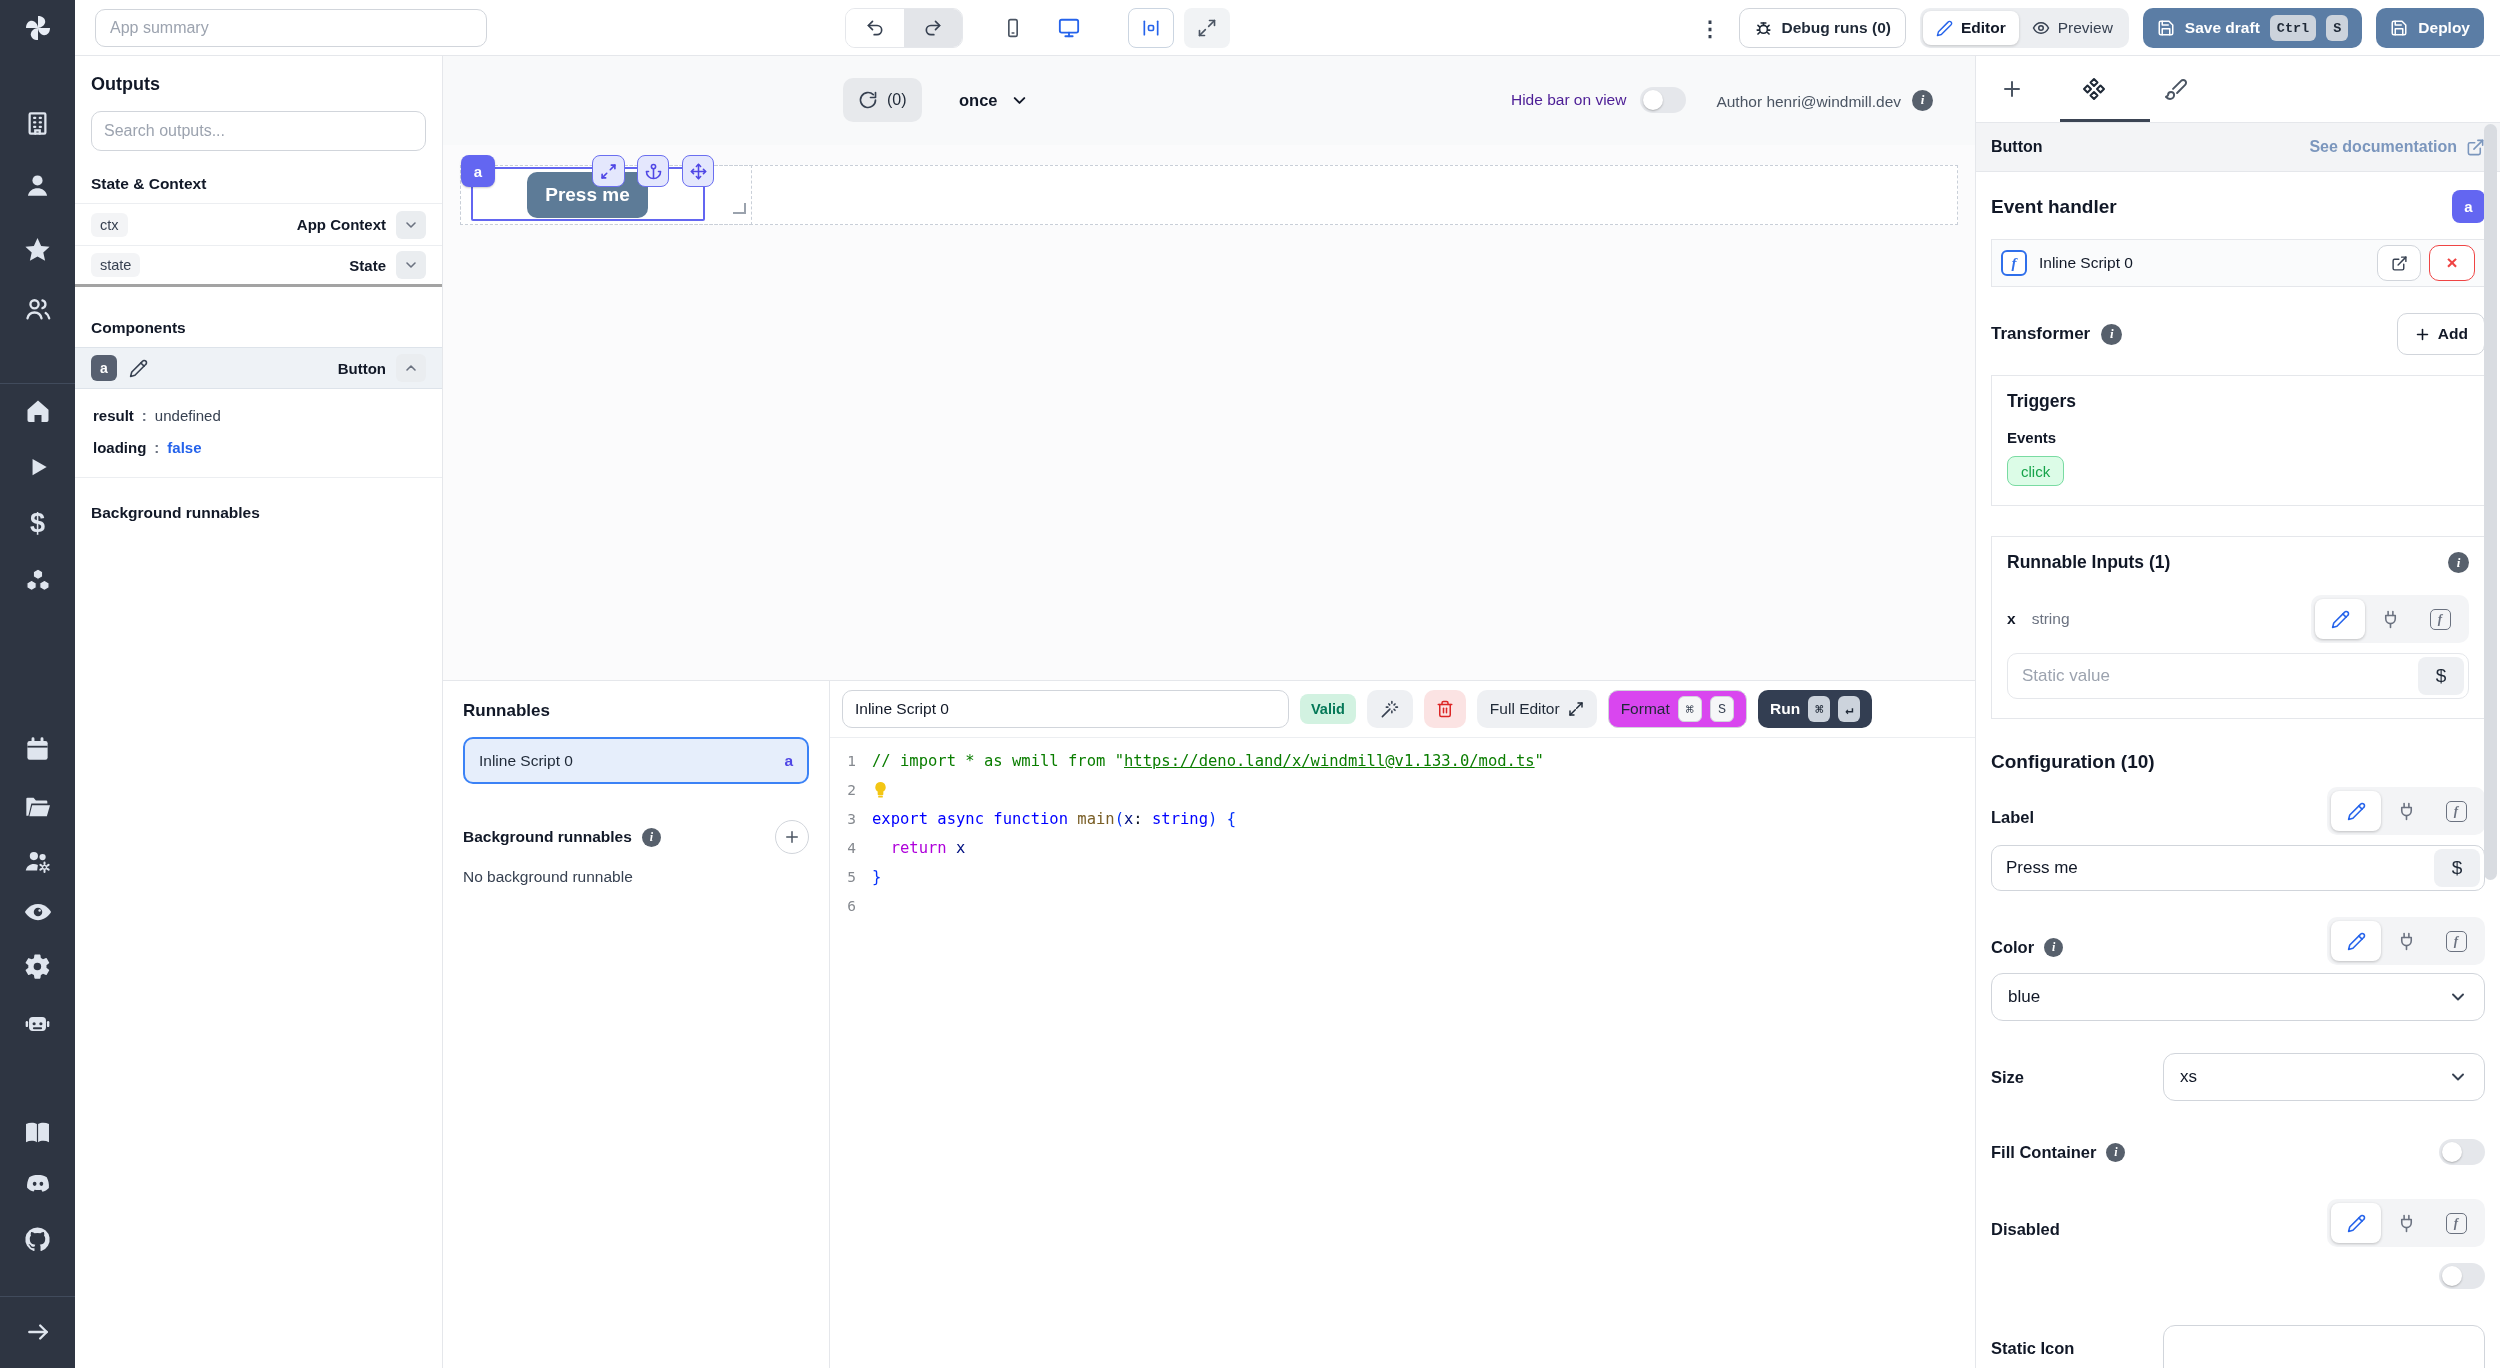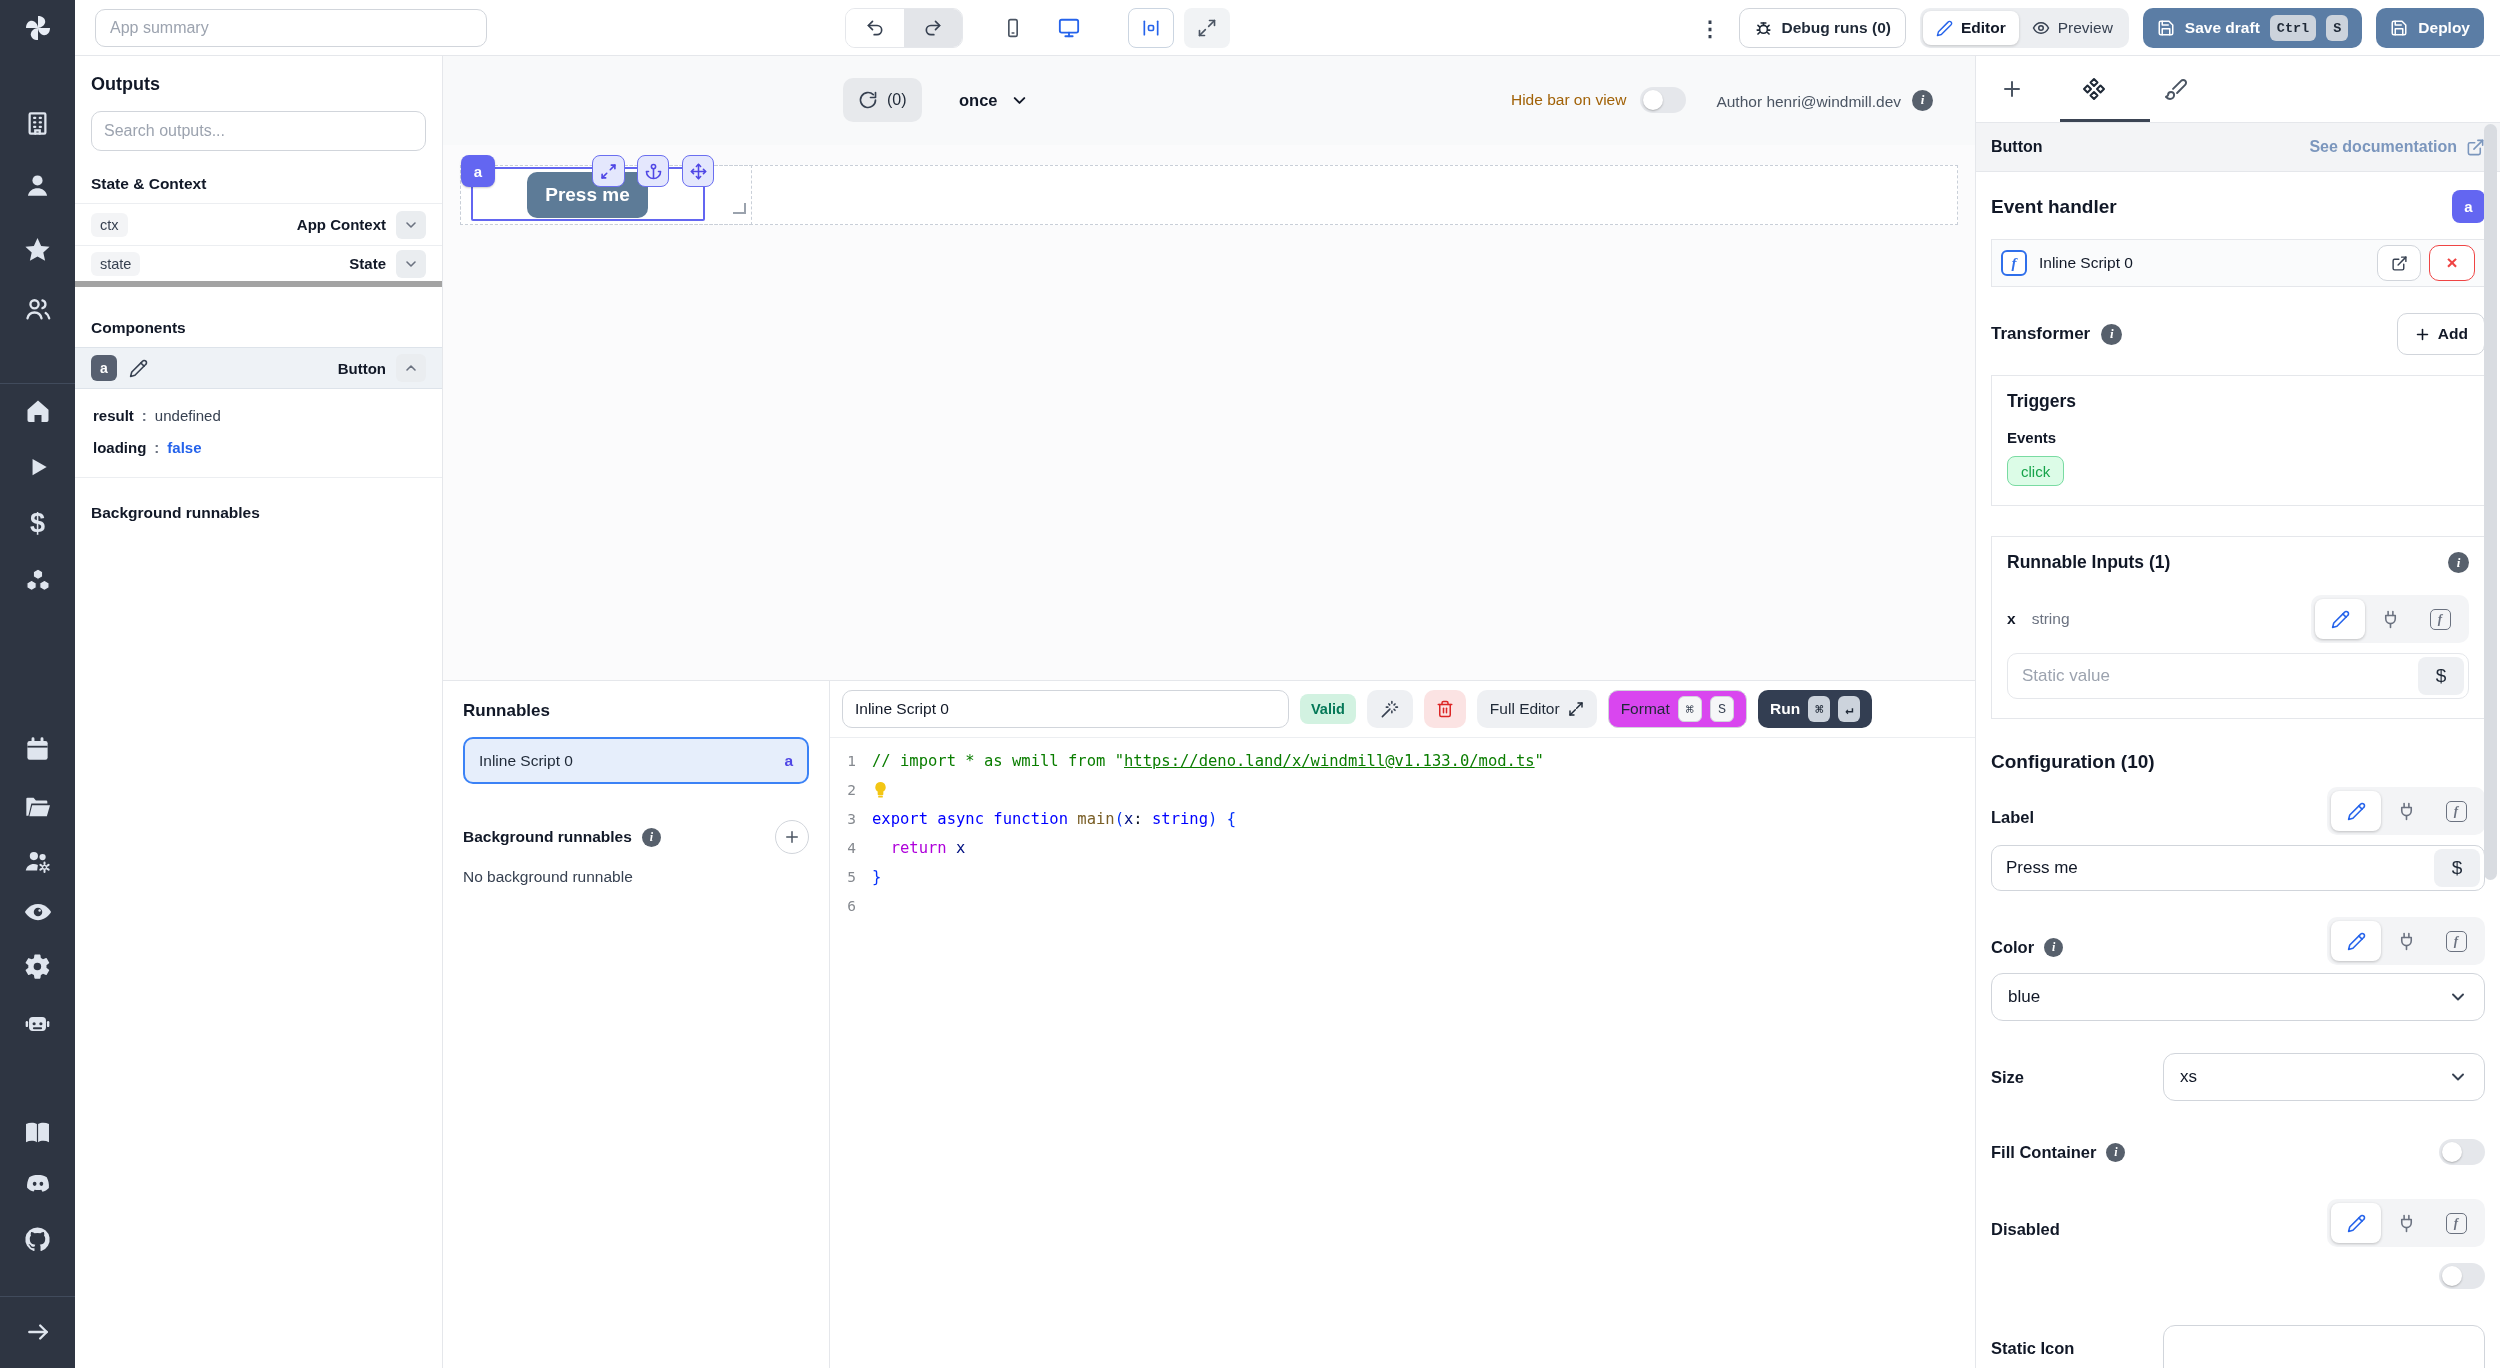--- a/index.html
+++ b/index.html
@@ -38,21 +38,21 @@
   .sb-div { position:absolute; left:0; width:75px; border-top:1px solid #414b5c; }
   .sb-dollar { font-size:27px; font-weight:700; color:#dfe5ee; }
 
   
   #outputs { position:absolute; left:75px; top:56px; width:368px; height:1312px; background:#fff; border-right:1px solid #e5e7eb; padding:18px 16px; z-index:10; }
   .panel-h1 { font-size:18px; font-weight:700; color:#111827; }
   #search-outputs { margin-top:16px; width:100%; height:40px; border:1px solid #d1d5db; border-radius:10px; padding:0 12px; font-size:16px; background:#fff; }
   .panel-h2 { margin-top:24px; font-size:15.5px; font-weight:700; color:#111827; }
   .out-rows { margin-top:10px; }
   .out-row { height:42px; display:flex; align-items:center; justify-content:space-between; border-top:1px solid #eceef1; margin:0 -16px; padding:0 16px; }
-  .out-row:last-child { border-bottom:6px solid #a3a3a3;gap:34px; }
+  .out-row:last-child { border-bottom:3px solid #a3a3a3;gap:34px; }
   .key-badge { background:#f3f4f6; border-radius:6px; padding:4px 9px; font-size:14.5px; color:#374151; }
   .out-right { display:flex; align-items:center; gap:10px; }
   .out-type { font-size:15px; font-weight:700; color:#111827; }
   .chev-btn { width:30px; height:28px; background:#eaedf0; border:none; border-radius:6px; display:flex; align-items:center; justify-content:center; color:#6b7280; cursor:pointer; }
   .comp-row { margin:10px -16px 0; padding:0 16px; height:42px; display:flex; align-items:center; justify-content:space-between; background:#eef2f6; border-top:1px solid #dde3ea; border-bottom:1px solid #dde3ea; }
   .comp-left { display:flex; align-items:center; gap:12px; }
   .a-badge-gray { width:26px; height:26px; background:#576070; color:#fff; border-radius:6px; font-size:14px; font-weight:700; display:flex; align-items:center; justify-content:center; }
   .prop-line { display:flex; align-items:center; gap:8px; height:32px; font-size:15px; padding-left:2px; }
   .prop-key { font-weight:700; color:#111827; }
   .prop-sep { color:#6b7280; font-weight:700; }
@@ -61,21 +61,21 @@
   .out-bottom-div { border-bottom:1px solid #eceef1; margin:10px -16px 0; }
 
   
   #center { position:absolute; left:443px; top:56px; width:1532px; height:1312px; background:#fbfbfc; }
   #canvas-toolbar { position:relative; height:89px; background:#f8f9fa; }
   #refresh-pill { position:absolute; left:400px; top:22px; height:44px; background:#e7e9ec; border-radius:10px; display:flex; align-items:center; gap:9px; padding:0 15px; border:none; cursor:pointer; color:#1f2937; font-size:16px; }
   #once-sel { position:absolute; left:516px; top:22px; height:44px; display:flex; align-items:center; gap:12px; background:none; border:none; cursor:pointer; font-size:16.5px; font-weight:600; color:#111827; }
   #view-opts { position:absolute; right:42px; top:22px; height:44px; display:flex; align-items:center; gap:30px; }
   .toggle { width:46px; height:26px; background:#e5e7eb; border-radius:13px; position:relative; border:none; cursor:pointer; flex:none; }
   .toggle .knob { position:absolute; left:3px; top:3px; width:20px; height:20px; background:#fff; border-radius:50%; box-shadow:0 1px 2px rgba(0,0,0,.25); }
-  .muted-label { font-size:15.5px; color:#a16207; }
+  .muted-label { font-size:15.5px; color:#4c1d95; }
   .info-i { width:21px; height:21px; border-radius:50%; background:#57606c; color:#fff; display:inline-flex; align-items:center; justify-content:center; font-family:"Liberation Serif", serif; font-style:italic; font-weight:700; font-size:13px; flex:none; }
 
   #canvas { position:relative; height:535px; }
   .grid-row { position:absolute; left:17px; right:17px; top:20px; height:60px; border:1px dashed #c9cfd8; background:#fff; }
   .grid-cell { position:absolute; left:17px; top:20px; width:292px; height:60px; border:1px dashed #c9cfd8; }
   .sel-box { position:absolute; left:28px; top:22px; width:234px; height:54px; border:2px solid #6366f1; border-radius:2px; }
   .comp-a-badge { position:absolute; left:18px; top:10px; width:34px; height:32px; background:#6366f1; border-radius:8px; color:#fff; font-weight:700; font-size:15px; display:flex; align-items:center; justify-content:center; z-index:3; box-shadow:0 1px 2px rgba(0,0,0,.2); }
   .comp-ctl { position:absolute; top:10px; width:33px; height:32px; background:#e4e7fd; border:1.5px solid #6a6ef0; border-radius:8px; display:flex; align-items:center; justify-content:center; color:#4f46e5; cursor:pointer; z-index:3; }
   #press-me { position:absolute; left:84px; top:27px; width:121px; height:46px; background:#5d7b97; border:none; border-radius:10px; color:#fff; font-size:19px; font-weight:700; cursor:pointer; z-index:2; }
   .resize-handle { position:absolute; left:290px; top:58px; width:13px; height:11px; border-right:2.5px solid #9aa2ad; border-bottom:2.5px solid #9aa2ad; cursor:nwse-resize; }

